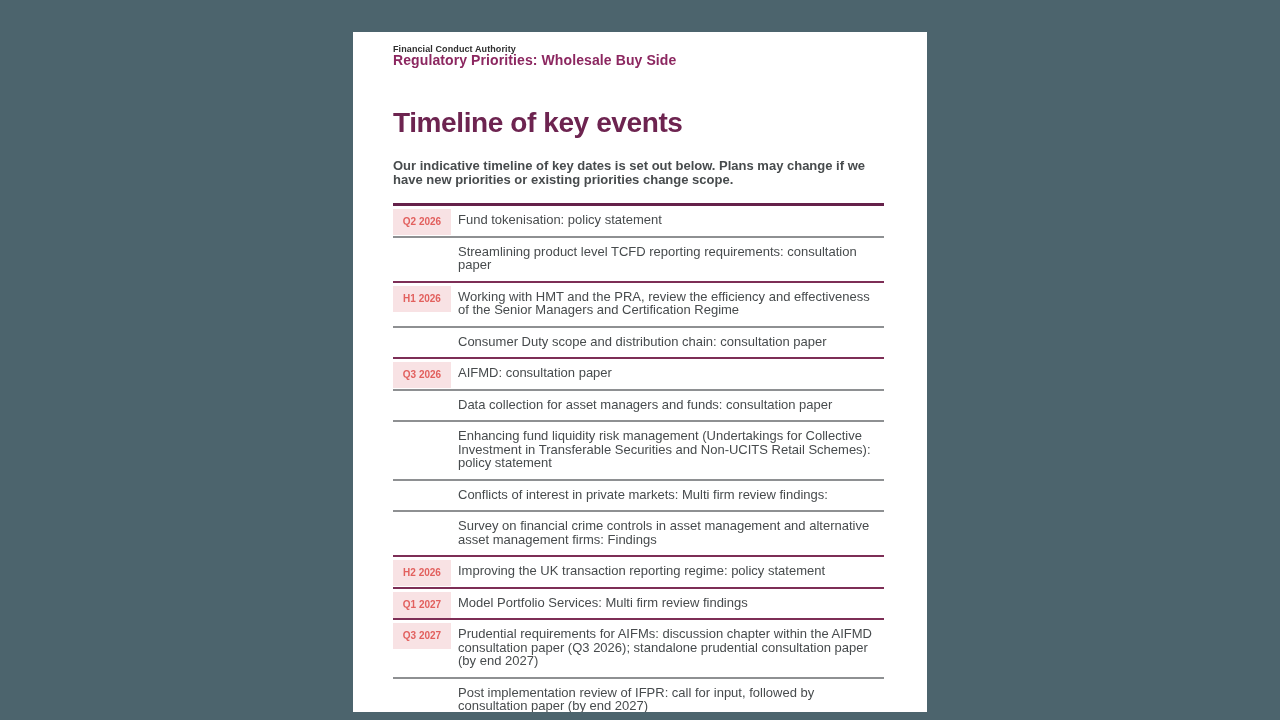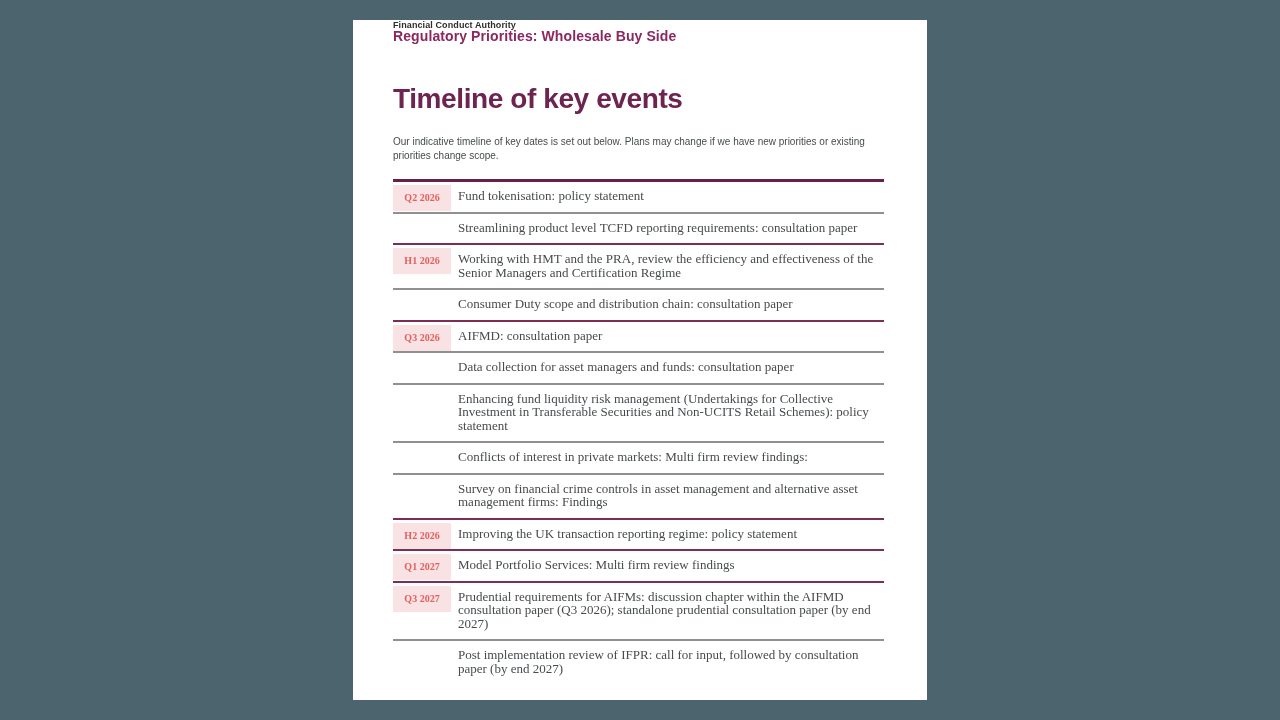--- a/index.html
+++ b/index.html
@@ -6,47 +6,48 @@
   html,body { width:1280px; height:720px; overflow:hidden; }
   body {
     background: var(--background, #4c646d);
     font-family: "Liberation Sans", "DejaVu Sans", sans-serif;
   }
   .canvas {
     width:1280px; height:720px;
     display:flex; justify-content:center; align-items:flex-start;
   }
   .page {
-    width:574px; height:680px; margin-top:20px;
+    width:574px; height:680px; margin-top:32px;
     background: var(--page_bg, #ffffff);
-    padding:0 44px 0 40px;
+    padding:12px 44px 0 40px;
     overflow:hidden;
   }
   .brand-line1 {
     font-size:9px; font-weight:bold; line-height:11px;
     color: var(--brand_text, #2d2d2d);
     letter-spacing:0.1px;
   }
   .brand-line2 {
     font-size:14px; font-weight:bold; line-height:11px;
     color: var(--subtitle_maroon, #8c2760);
     letter-spacing:0.1px;
   }
   h1.title {
     margin-top:42px;
     font-size:28px; font-weight:bold; line-height:30px;
     letter-spacing:-0.4px;
     color: var(--heading_maroon, #6d2450);
   }
   .intro {
     margin-top:21px; max-width:484px;
-    font-size:10px; line-height:14px;
+    font-size:13px; line-height:14px;
     color: var(--body_text, #474b4d);
+    font-weight: bold;
   }
-  .timeline { margin-top:16px; width:491px;font-family:Liberation Serif, serif; }
+  .timeline { margin-top:16px; width:491px; }
   .row { display:flex; border-top:2px solid var(--rule_item, #8e9092); }
   .row.group-start { border-top:2px solid var(--rule_group, #7d2e56); }
   .row.first { border-top:3px solid var(--rule_heavy, #65214a); }
   .badge-cell { flex:0 0 65px; width:65px; padding-top:3px; }
   .badge {
     display:inline-block; width:58px; height:26px; line-height:26px;
     text-align:center;
     background: var(--badge_bg, #f8e2e4);
     color: var(--badge_text, #e2605e);
     font-size:10px; font-weight:bold;

